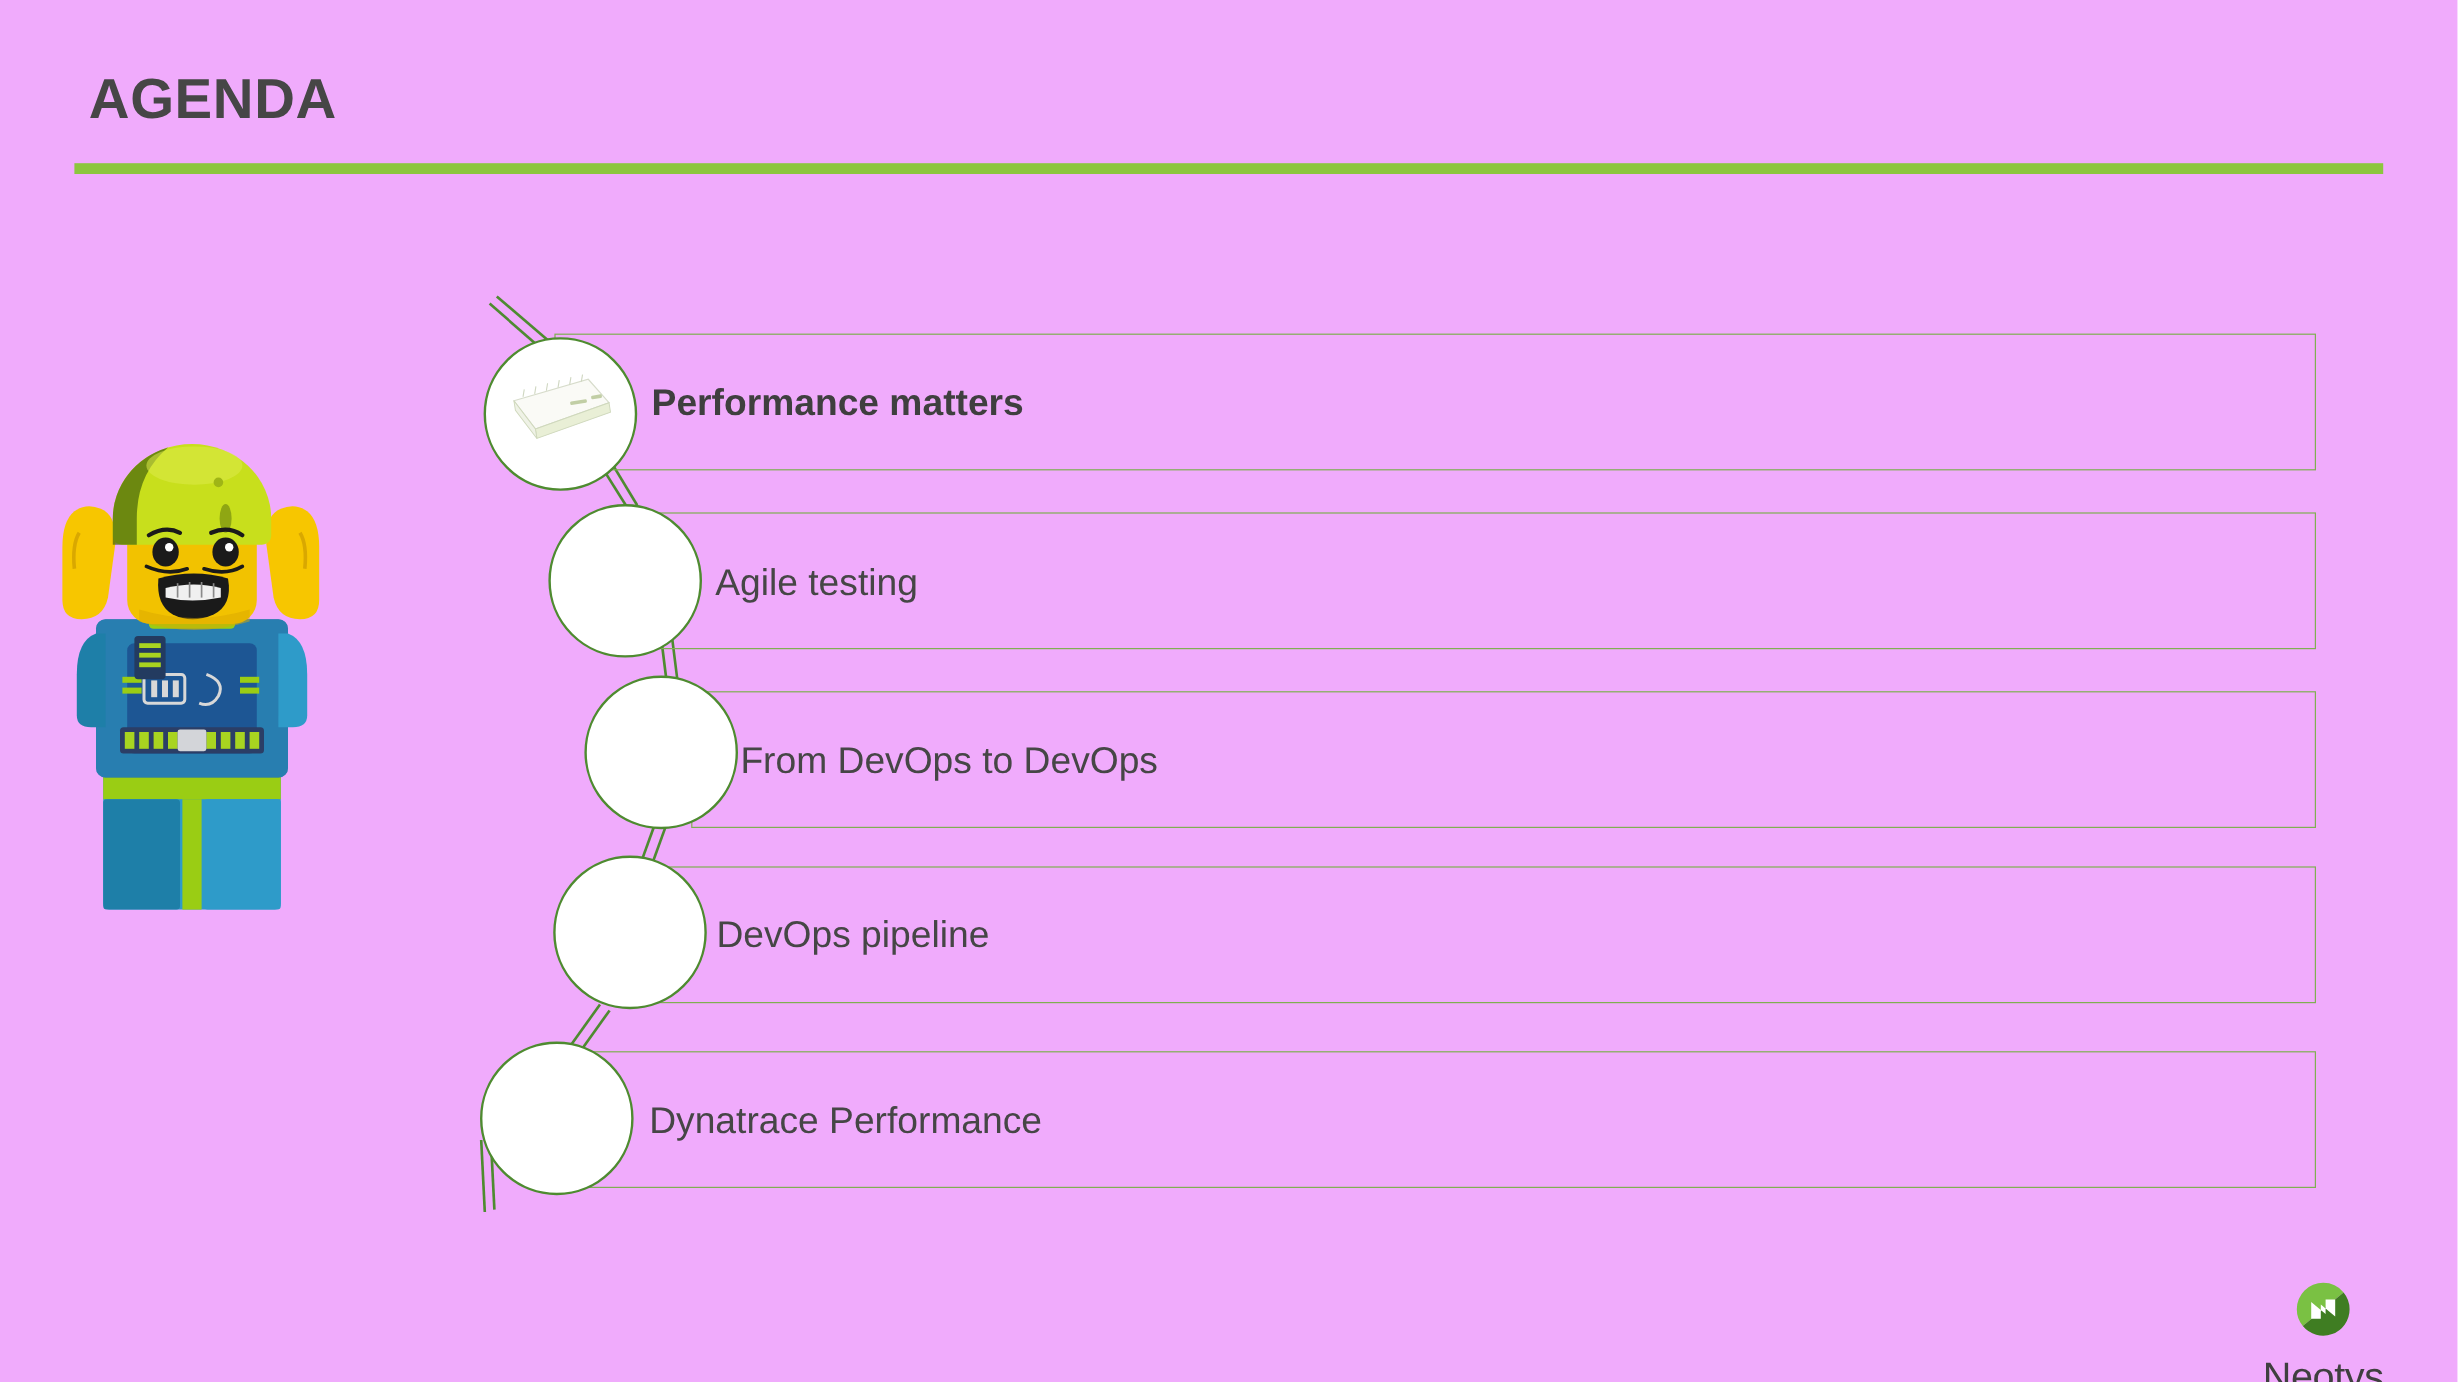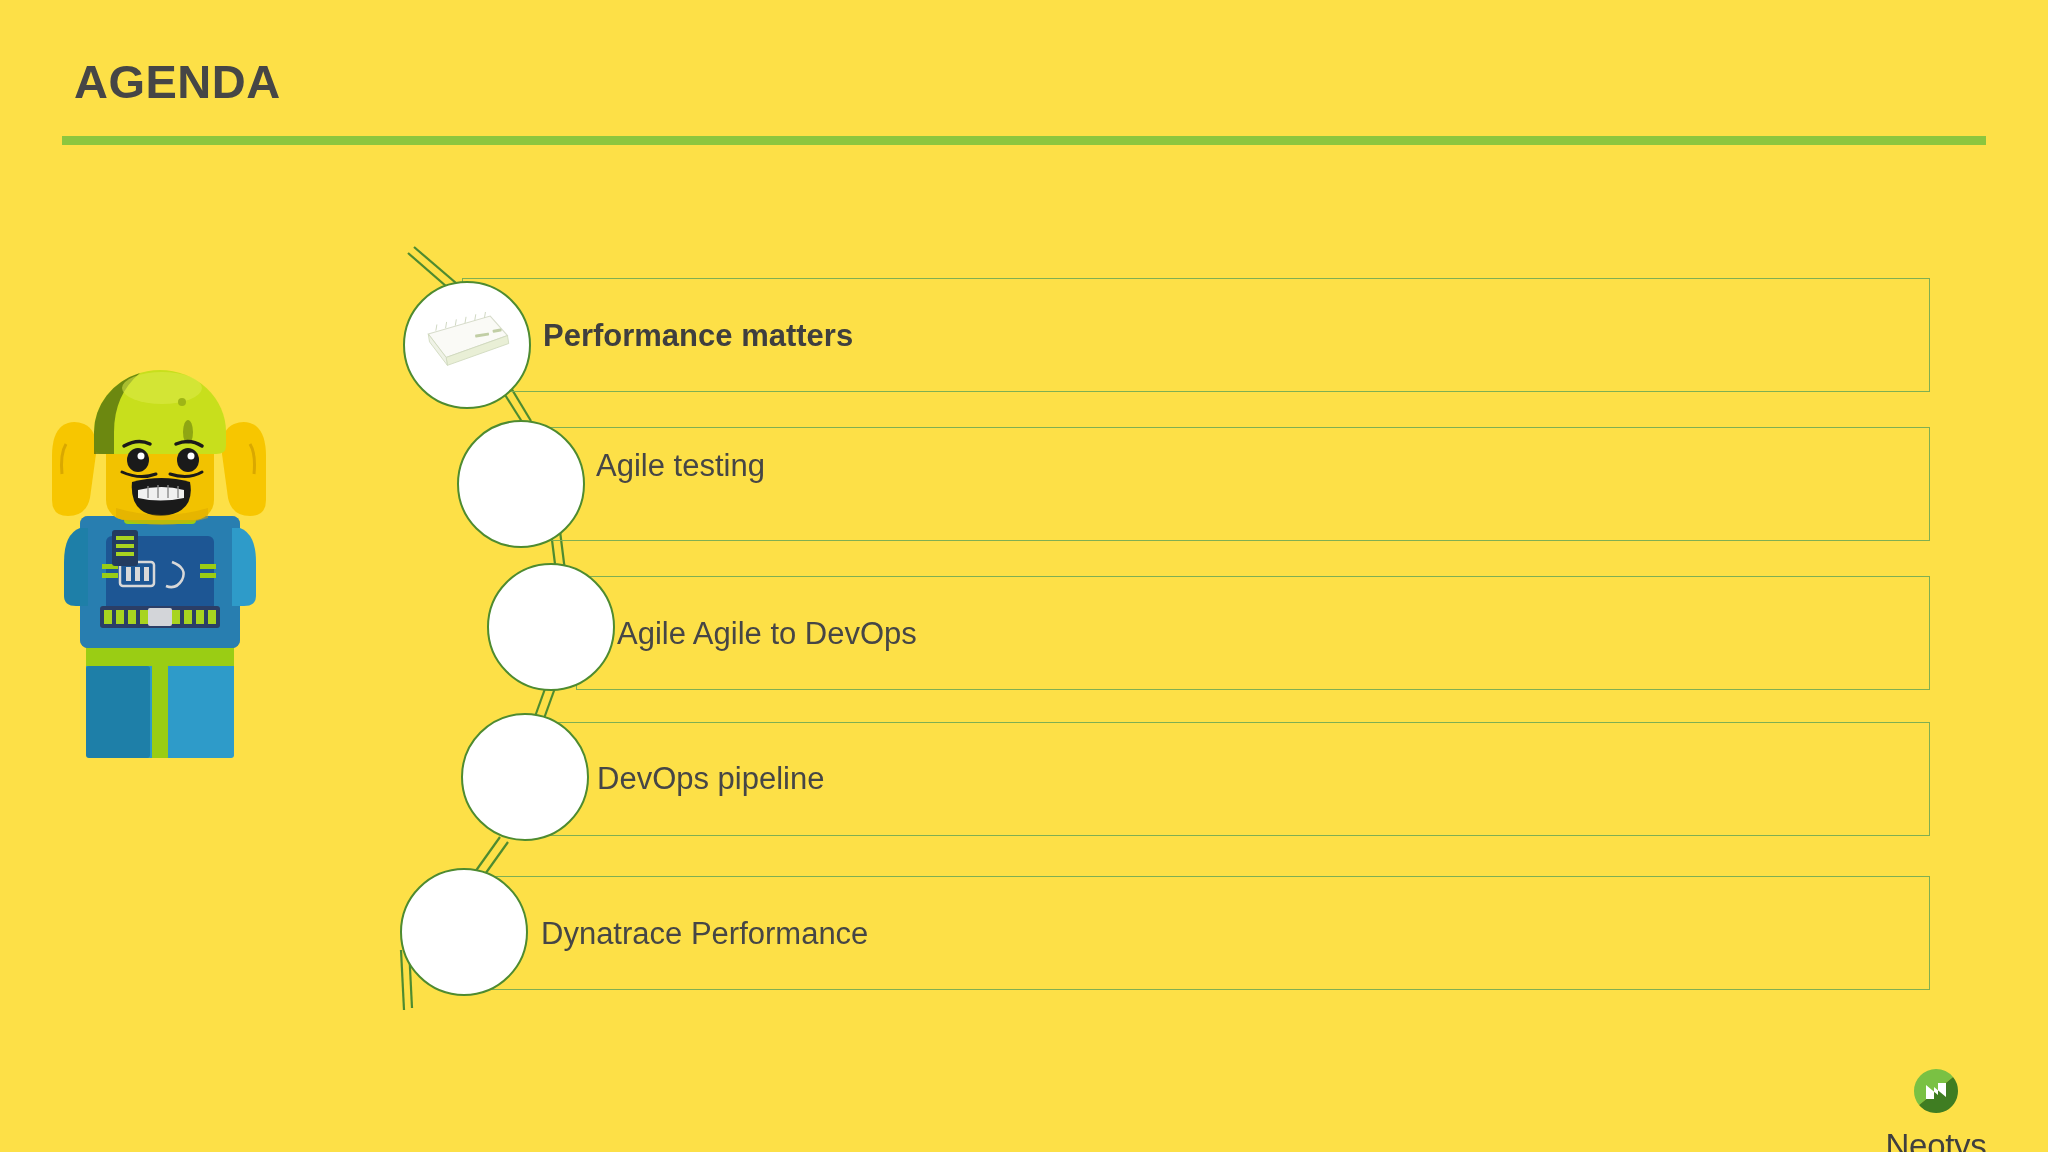--- a/index.html
+++ b/index.html
@@ -7,21 +7,21 @@
     width: 2048px;
     height: 1152px;
     background: #ffffff;
     font-family: "Liberation Sans", sans-serif;
     overflow: hidden;
   }
   #slide {
     position: relative;
     width: 2048px;
     height: 1152px;
-    background: #fde047;
+    background: #f0abfc;
   }
 
   
   #page-title {
     position: absolute;
     left: 74px;
     top: 56px;
     font-size: 47px;
     font-weight: bold;
     letter-spacing: 0.5px;
@@ -250,27 +250,27 @@
             </g>
           </g>
         </svg>
       </div>
       <div class="agenda-label bold" style="left:543px; top:320px;">Performance matters</div>
     </div>
 
     <div class="agenda-row">
       <div class="agenda-box" style="left:516px; top:427px; width:1414px; height:114px;"></div>
       <div class="agenda-circle" style="left:457px; top:420px; width:128px; height:128px;"></div>
-      <div class="agenda-label" style="left:596px; top:450px;">Agile testing</div>
+      <div class="agenda-label" style="left:596px; top:470px;">Agile testing</div>
     </div>
 
     <div class="agenda-row">
       <div class="agenda-box" style="left:576px; top:576px; width:1354px; height:114px;"></div>
       <div class="agenda-circle" style="left:487px; top:563px; width:128px; height:128px;"></div>
-      <div class="agenda-label" style="left:617px; top:618px;">Agile Agile to DevOps</div>
+      <div class="agenda-label" style="left:617px; top:618px;">From DevOps to DevOps</div>
     </div>
 
     <div class="agenda-row">
       <div class="agenda-box" style="left:520px; top:722px; width:1410px; height:114px;"></div>
       <div class="agenda-circle" style="left:461px; top:713px; width:128px; height:128px;"></div>
       <div class="agenda-label" style="left:597px; top:763px;text-align:right;">DevOps pipeline</div>
     </div>
 
     <div class="agenda-row">
       <div class="agenda-box" style="left:460px; top:876px; width:1470px; height:114px;"></div>

